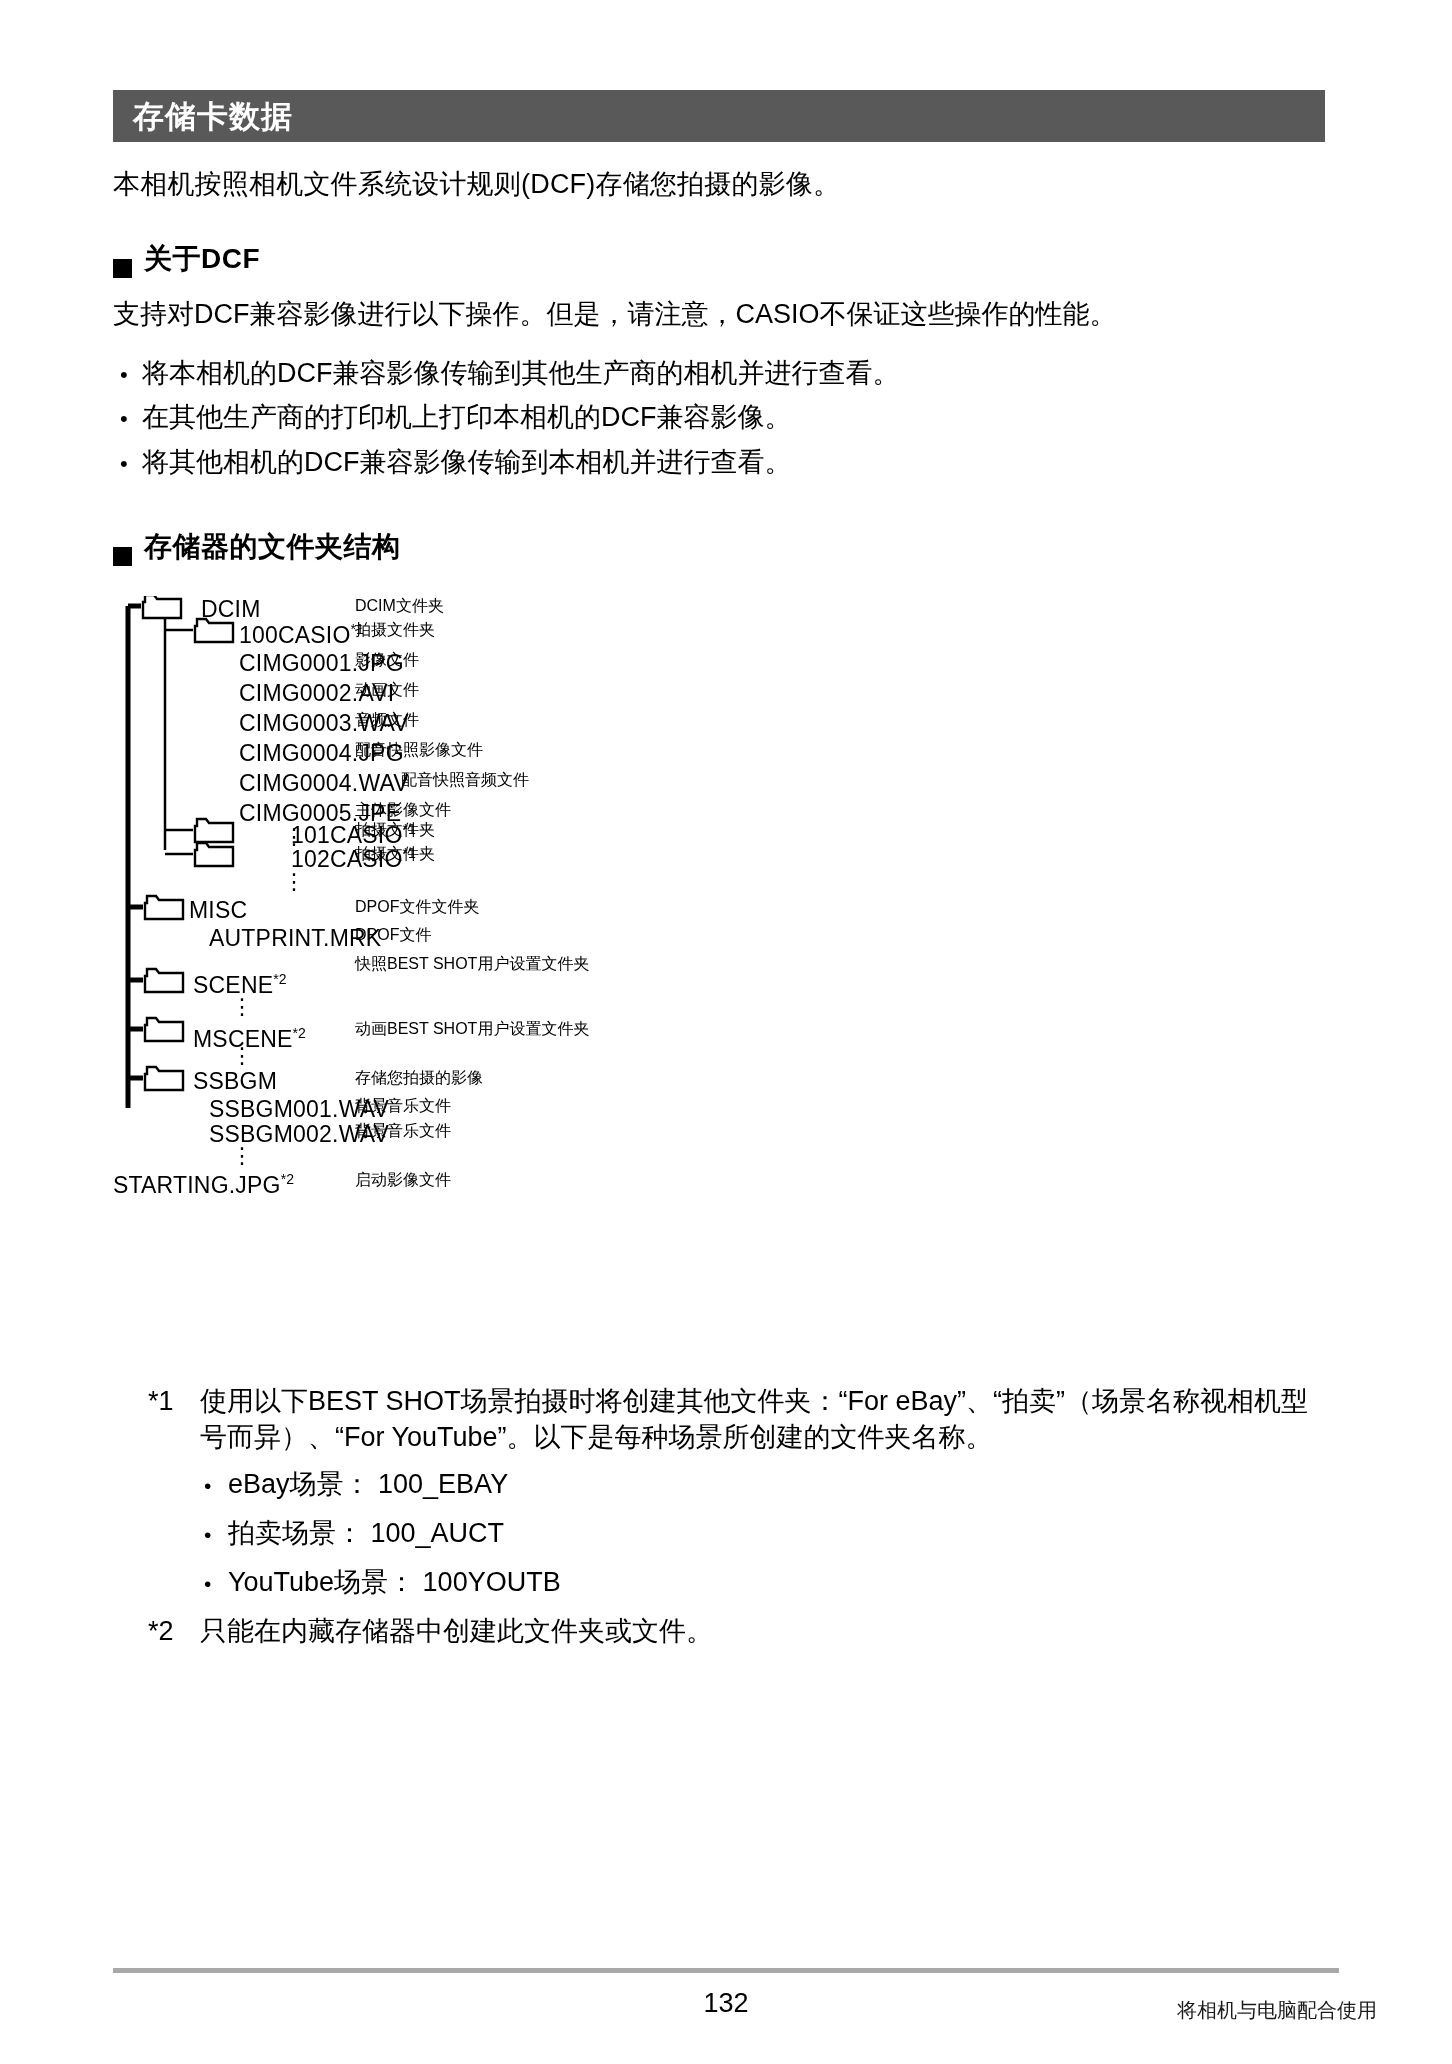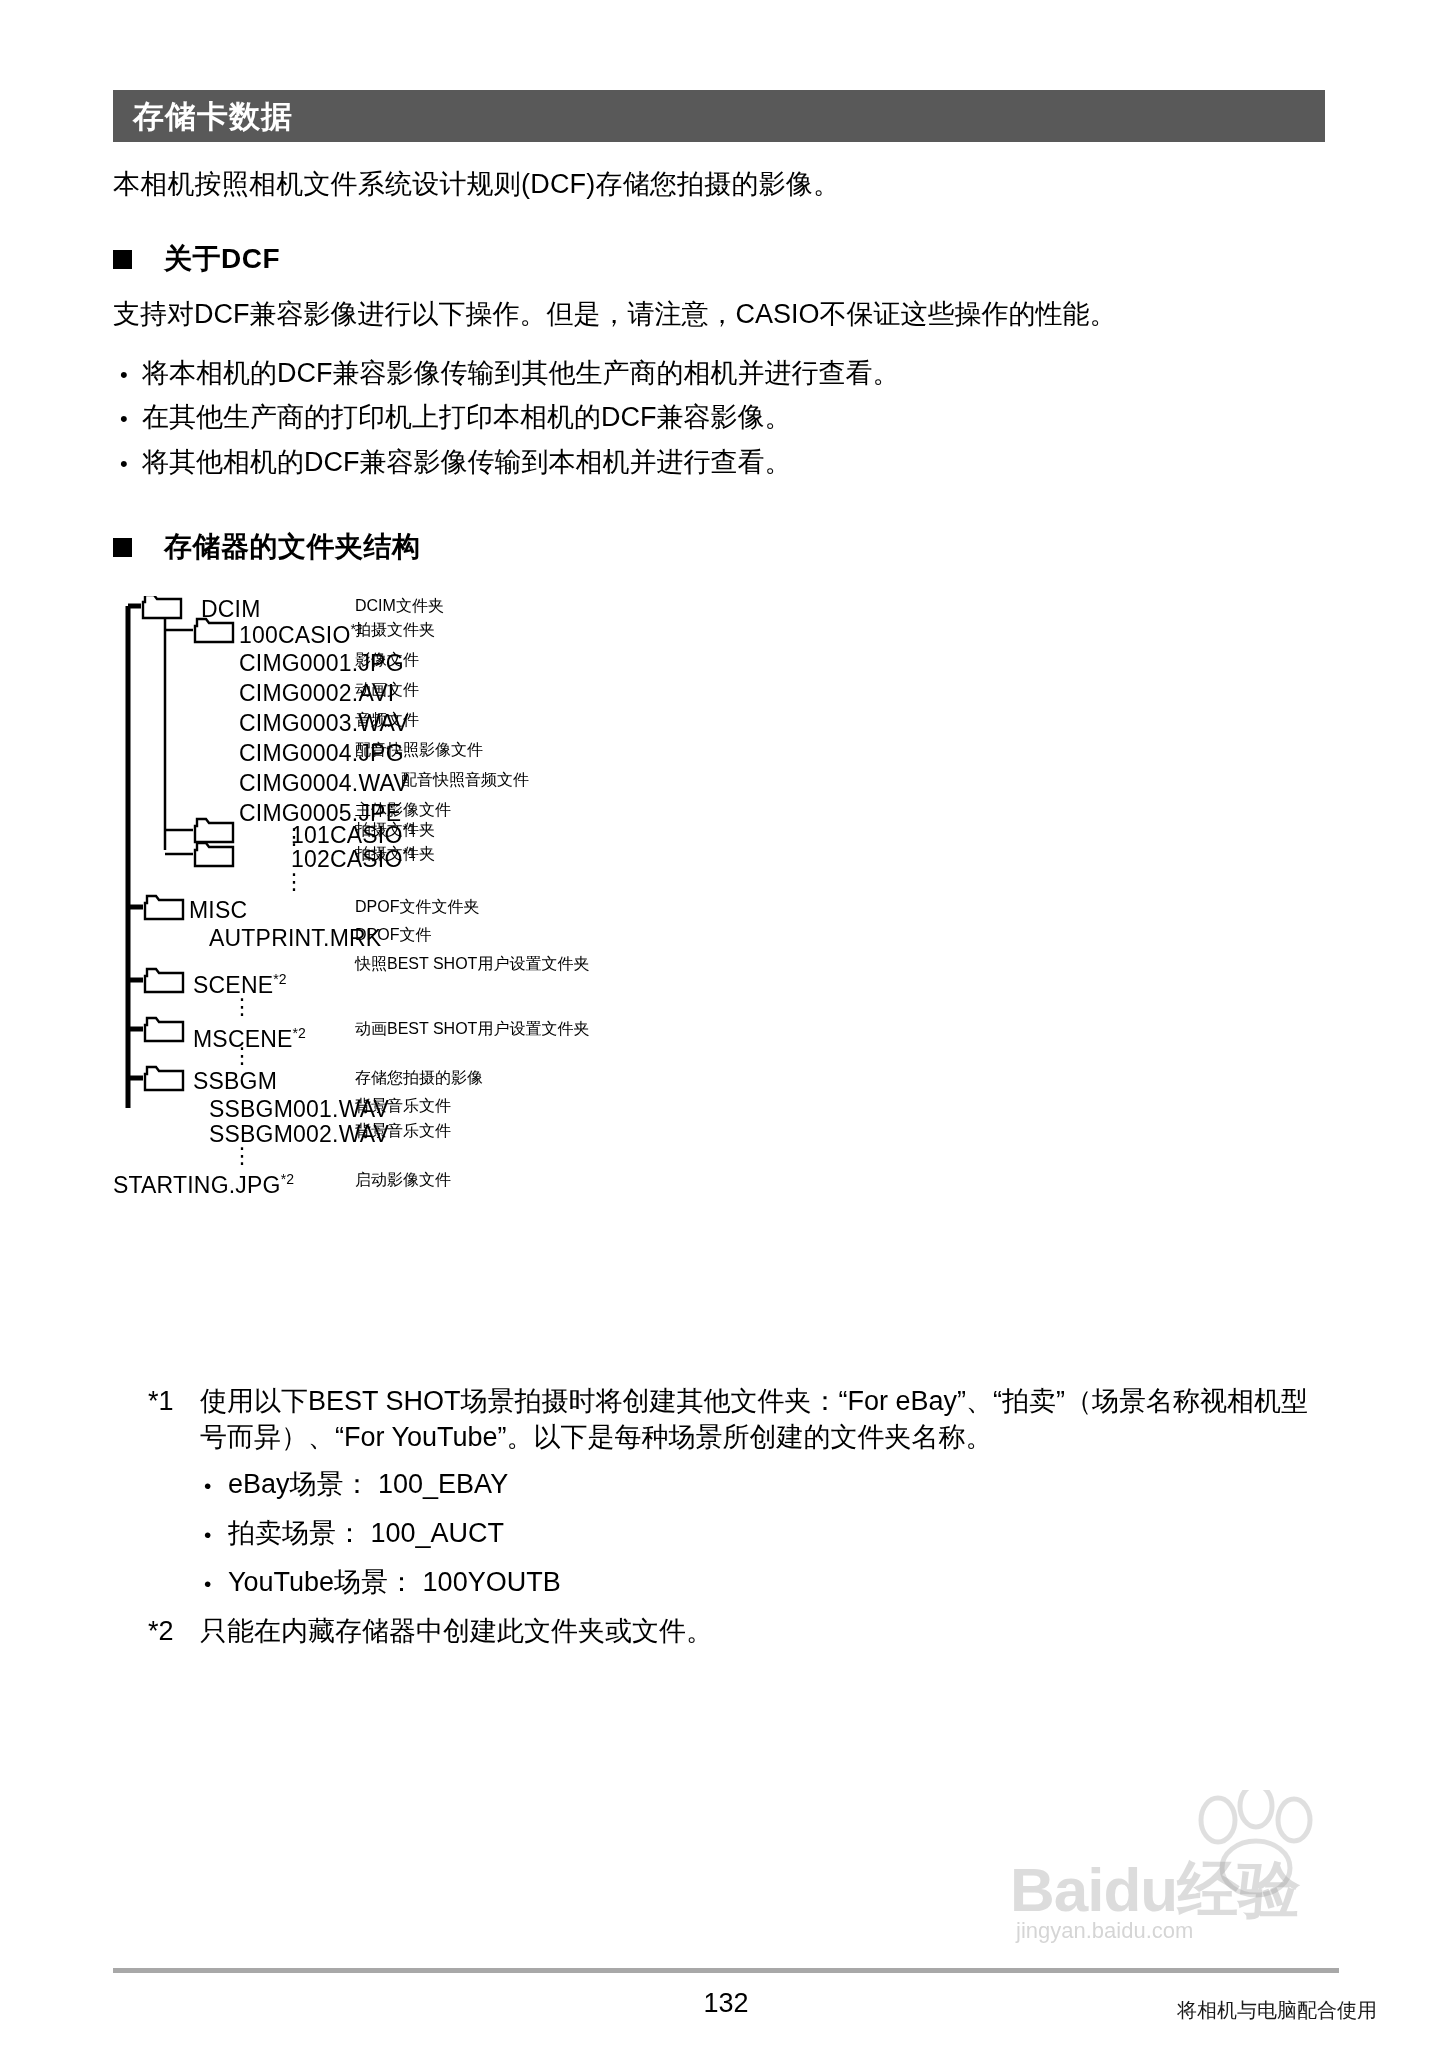--- a/index.html
+++ b/index.html
@@ -52,23 +52,22 @@
     line-height: 1.25;
     letter-spacing: 0.2px;
   }
 
   .h2 {
     position: absolute;
     left: 113px;
     font-size: 28px;
     font-weight: bold;
     display: flex;
-    align-items: center;
+    align-items: flex-end;
     letter-spacing: 0.5px;
-    gap: 20px;
   }
   .h2-square {
     display: inline-block;
     width: 19px;
     height: 19px;
     background: #000;
     margin-right: 12px;
     flex: 0 0 auto;
   }
   .h2-dcf { top: 240px; }
@@ -416,28 +415,18 @@
         <span>YouTube场景：  100YOUTB</span>
       </div>
     </div>
 
     <div class="fn-row fn2">
       <span class="fn-marker">*2</span>
       <span class="fn-body">只能在内藏存储器中创建此文件夹或文件。</span>
     </div>
   </div>
 
-  <div class="watermark">
-    <svg class="wm-paw" viewBox="0 0 150 110">
-      <ellipse cx="30" cy="30" rx="17" ry="22" fill="none" stroke="#999" stroke-width="5"></ellipse>
-      <ellipse cx="68" cy="16" rx="16" ry="21" fill="none" stroke="#999" stroke-width="5"></ellipse>
-      <ellipse cx="106" cy="30" rx="16" ry="21" fill="none" stroke="#999" stroke-width="5"></ellipse>
-      <ellipse cx="68" cy="78" rx="34" ry="27" fill="none" stroke="#999" stroke-width="5"></ellipse>
-    </svg>
-    <div class="wm-text">Baidu经验</div>
-    <div class="wm-sub">jingyan.baidu.com</div>
-  </div>
 
   <div class="footer-rule"></div>
   <div class="page-number">132</div>
   <div class="footer-right">将相机与电脑配合使用</div>
 
 </div>
 
 </body></html>

